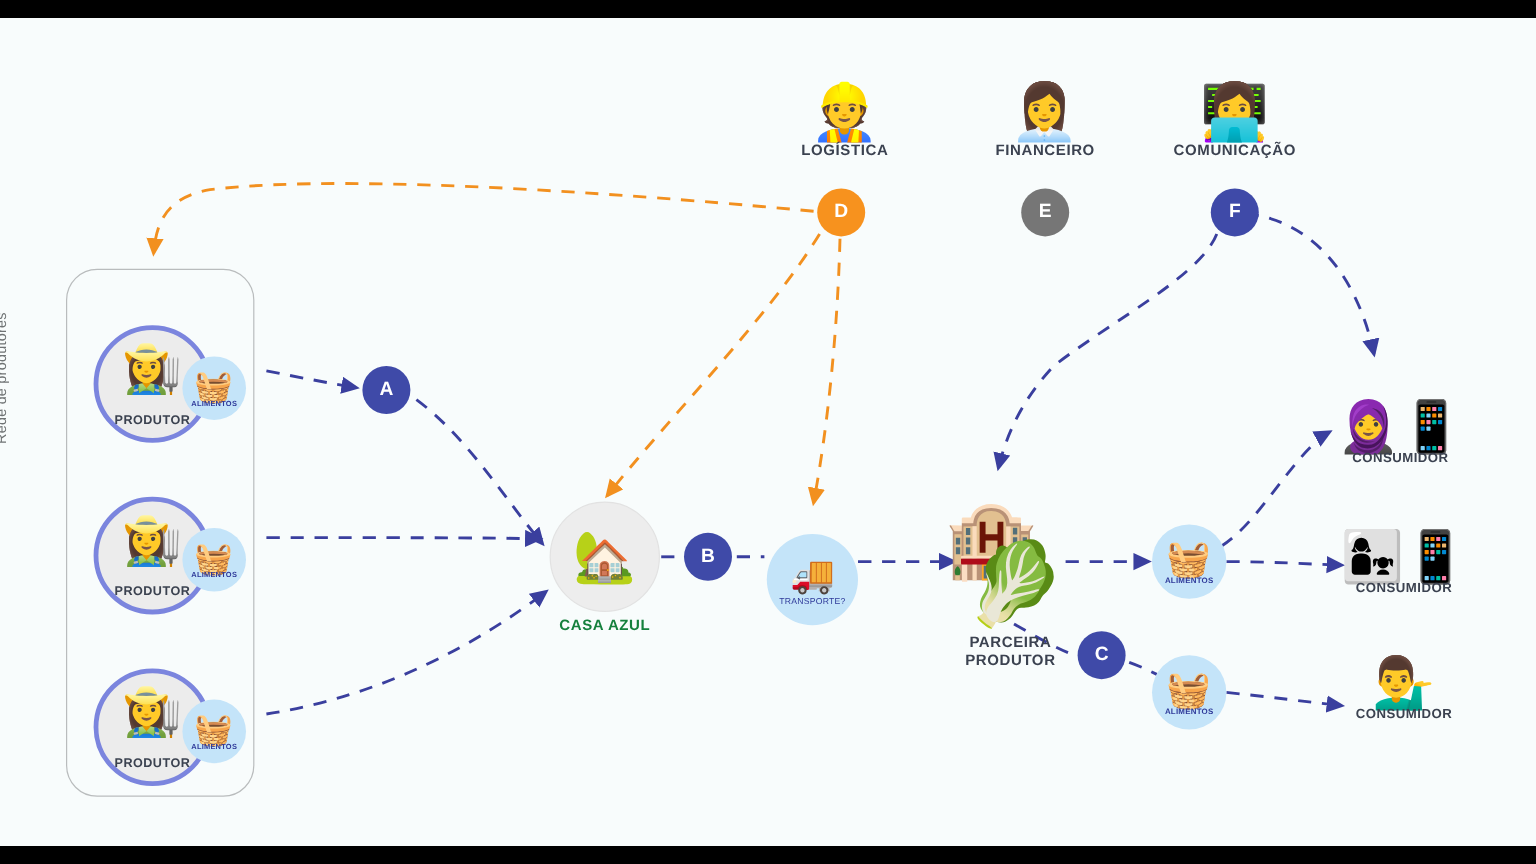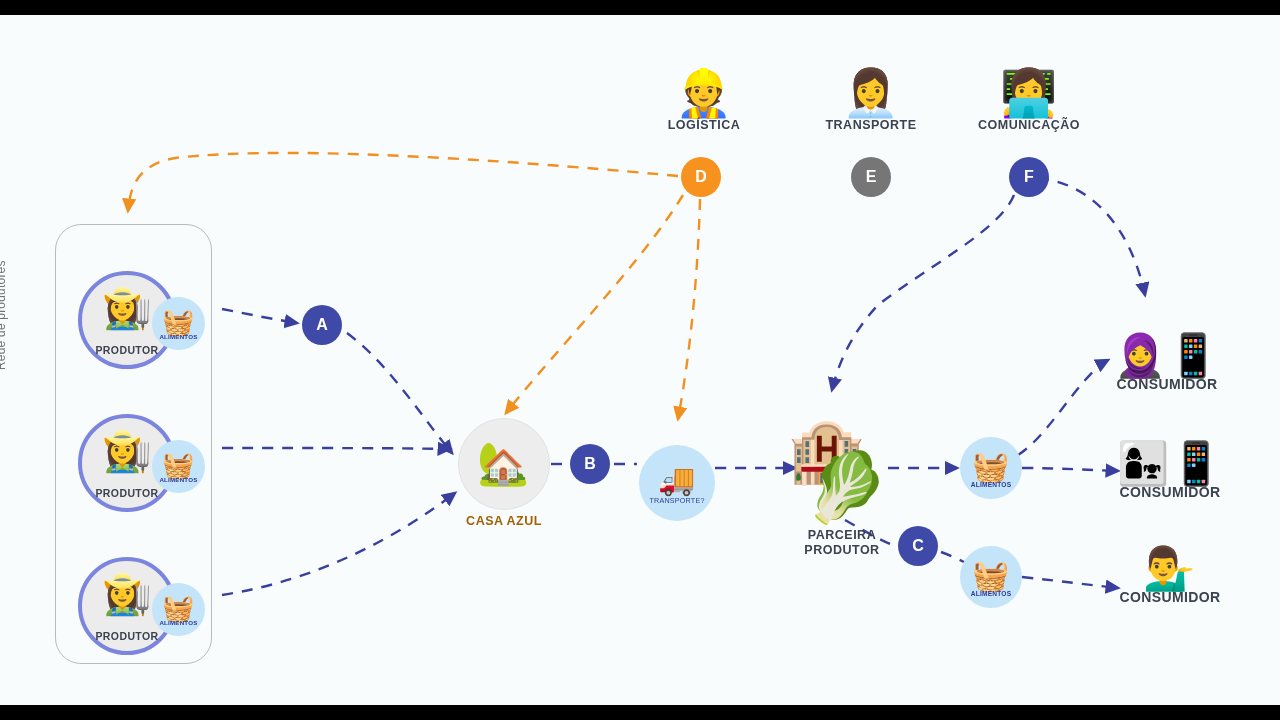--- a/index.html
+++ b/index.html
@@ -48,21 +48,21 @@
   }
   .badge .emo{font-size:26px;line-height:1;margin-top:2px;}
   .badge .cap{font-size:6.2px;font-weight:bold;color:#2f3a9a;letter-spacing:.2px;margin-top:-2px;}
 
   .hub-circ{
     width:92px;height:92px;background:#ededed;border:1px solid #e2e2e2;
   }
   .hub-circ .emo{font-size:42px;line-height:1;}
   .hub-label{
     position:absolute;left:50%;transform:translateX(-50%);top:96px;
-    font-size:12.5px;font-weight:bold;color:#a16207;letter-spacing:.5px;white-space:nowrap;text-align:center;
+    font-size:12.5px;font-weight:bold;color:#15803d;letter-spacing:.5px;white-space:nowrap;text-align:center;
   }
 
   .transport-circ{
     width:76px;height:76px;background:#c4e4f9;
   }
   .transport-circ .emo{font-size:30px;line-height:1;margin-top:4px;}
   .transport-circ .cap{font-size:7.2px;font-weight:normal;color:#2f3a9a;letter-spacing:.2px;margin-top:1px;}
 
   .food-circ{width:62px;height:62px;background:#c4e4f9;}
   .food-circ .emo{font-size:30px;line-height:1;margin-top:3px;}
@@ -78,21 +78,21 @@
   
   .role{position:absolute;text-align:center;width:160px;}
   .role .emo{font-size:46px;line-height:1;display:block;}
   .role .cap{
     display:block;font-size:12.5px;font-weight:bold;color:#3b4250;letter-spacing:.5px;margin-top:2px;
   }
 
   
   .consumer{position:absolute;text-align:center;width:150px;}
   .consumer .emo{font-size:42px;line-height:1;display:block;}
-  .consumer .cap{display:block;font-size:14px;font-weight:bold;color:#3b4250;letter-spacing:.4px;margin-top:-1px;}
+  .consumer .cap{display:block;font-size:11px;font-weight:bold;color:#3b4250;letter-spacing:.4px;margin-top:-1px;}
 
   
   #partner{position:absolute;left:782px;top:405px;width:120px;text-align:center;}
   #partner .emo-stack{position:relative;height:110px;}
   #partner .emo-building{position:absolute;left:6px;top:0;font-size:62px;line-height:1;}
   #partner .emo-veg{position:absolute;left:22px;top:33px;font-size:68px;line-height:1;}
   #partner .cap{
     position:absolute;left:50%;transform:translateX(-50%);top:108px;
     font-size:12.5px;font-weight:bold;color:#3b4250;letter-spacing:.5px;line-height:1.2;white-space:nowrap;
   }
@@ -193,21 +193,21 @@
       </div>
     </div>
   </div>
 
   <div class="role" style="left:624px;top:55px;">
     <span class="emo">👷</span>
     <span class="cap">LOGÍSTICA</span>
   </div>
   <div class="role" style="left:791px;top:55px;">
     <span class="emo">👩‍💼</span>
-    <span class="cap">TRANSPORTE</span>
+    <span class="cap">FINANCEIRO</span>
   </div>
   <div class="role" style="left:949px;top:55px;">
     <span class="emo">👩‍💻</span>
     <span class="cap">COMUNICAÇÃO</span>
   </div>
 
   <div class="letter" style="left:302px;top:290px;background:#3f4aa8;">
     <span>A</span>
   </div>
   <div class="letter" style="left:570px;top:429px;background:#3f4aa8;">

